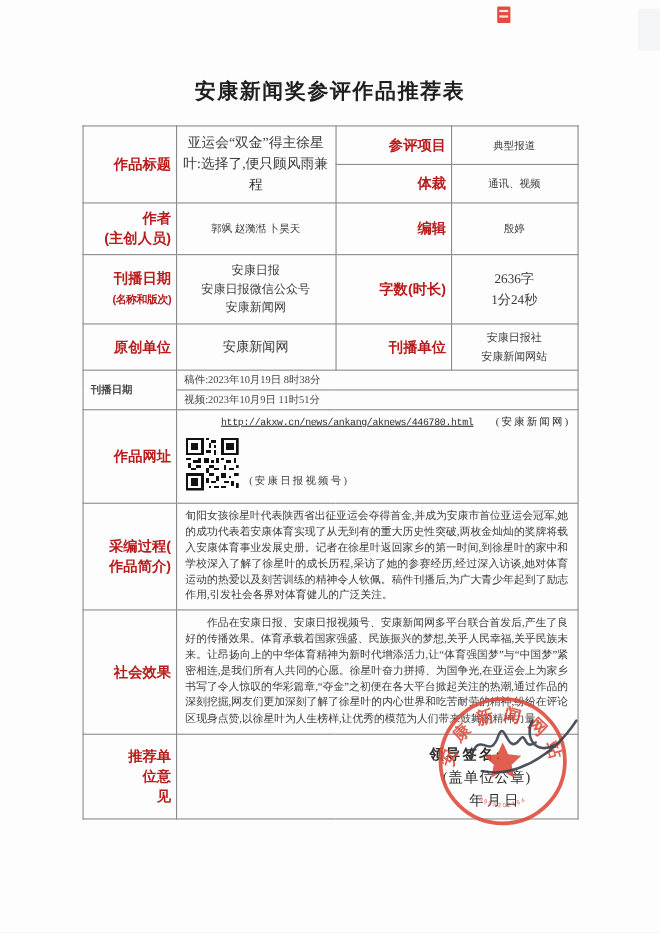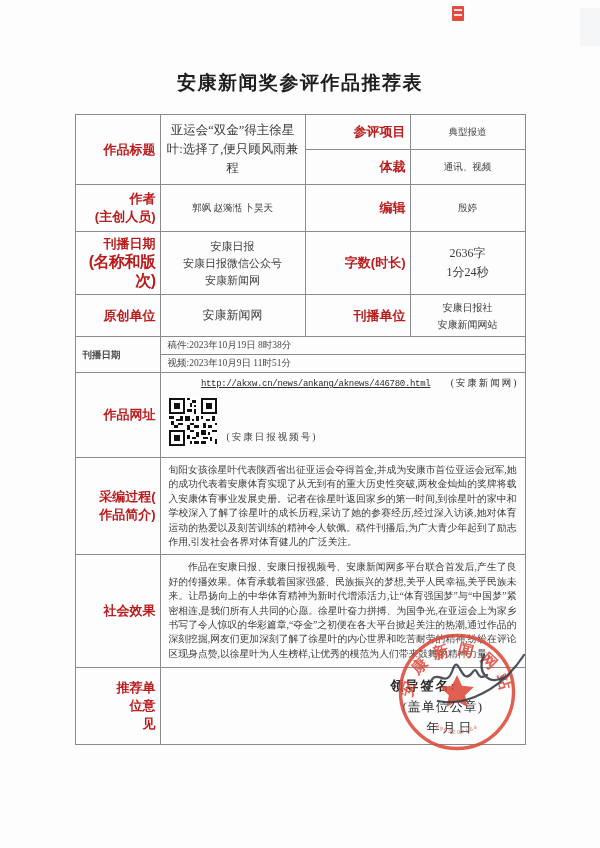--- a/index.html
+++ b/index.html
@@ -20,21 +20,21 @@
     font-family:"Liberation Sans","DejaVu Sans",sans-serif; font-weight:700; color:#1e1e1e;
   }
   table.form {
     width:450px; margin:18px auto 0 auto; border-collapse:collapse; table-layout:fixed;
   }
   td { border:1px solid #8a8a8a; vertical-align:middle; padding:2px 4px; }
   td.lbl {
     font-family:"Liberation Sans","DejaVu Sans",sans-serif; font-weight:700;
     font-size:13px; color:#b91c1c; text-align:right; line-height:18px;
   }
-  td.lbl .sub { font-size:16px; letter-spacing:-.5px; }
+  td.lbl .sub { font-size:10px; letter-spacing:-.5px; }
   td.val { text-align:center; color:#3a3a3a; }
   .v-small { font-size:9.5px; color:#4a4a4a; }
   .v-mid   { font-size:11px;  line-height:17px; color:#3d3d3d; }
   .v-big   { font-size:12px;  line-height:19px; color:#383838;margin-left:44px; }
   .worktitle { font-size:12.5px; line-height:19px; color:#343434; padding:2px 6px; }
   .dates td { text-align:left; font-size:9.5px; color:#474747; padding-left:7px;margin-left:46px; }
   .urlcell { text-align:right; vertical-align:top; padding:4px 6px 6px 6px; }
   .urlline { font-size:9px; color:#2d2d2d; }
   .urlline .link {
     font-family:"Liberation Mono","DejaVu Sans Mono",monospace;

